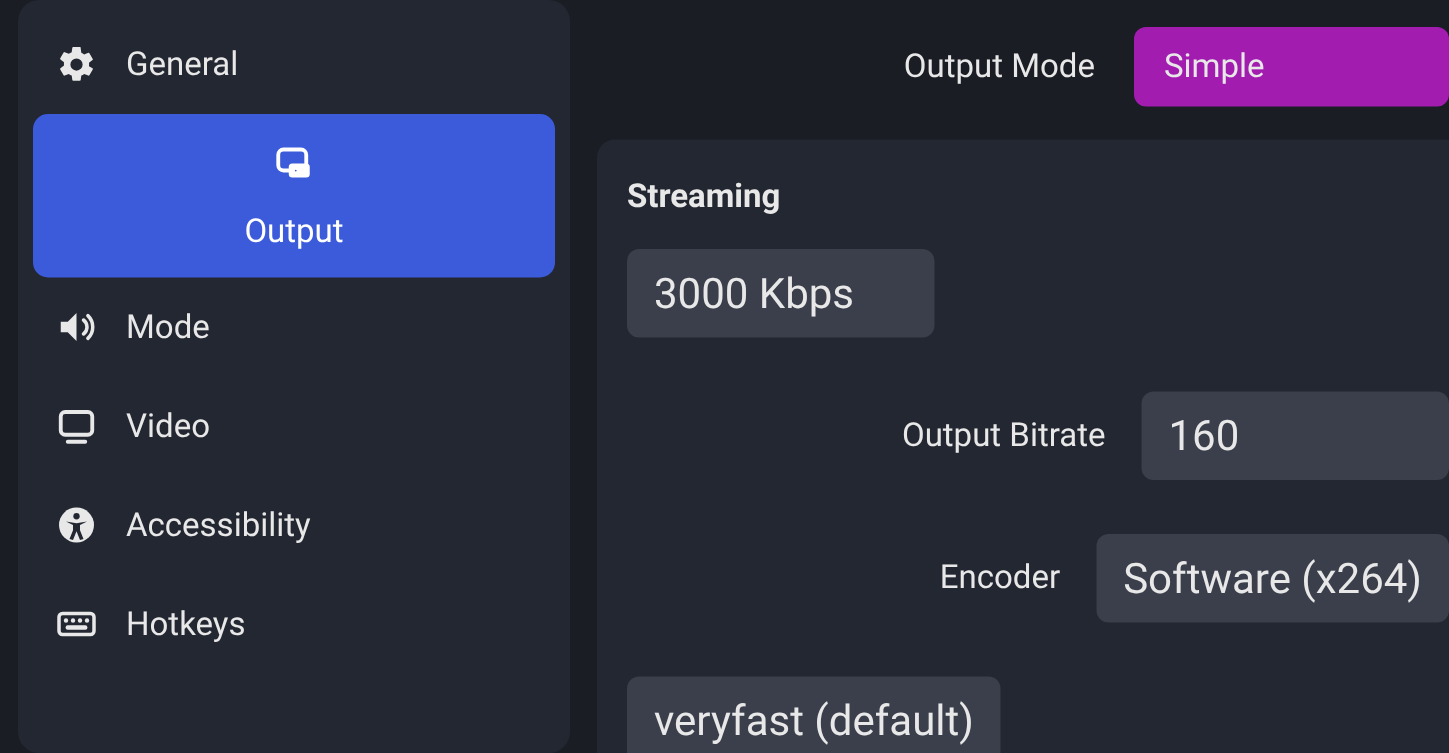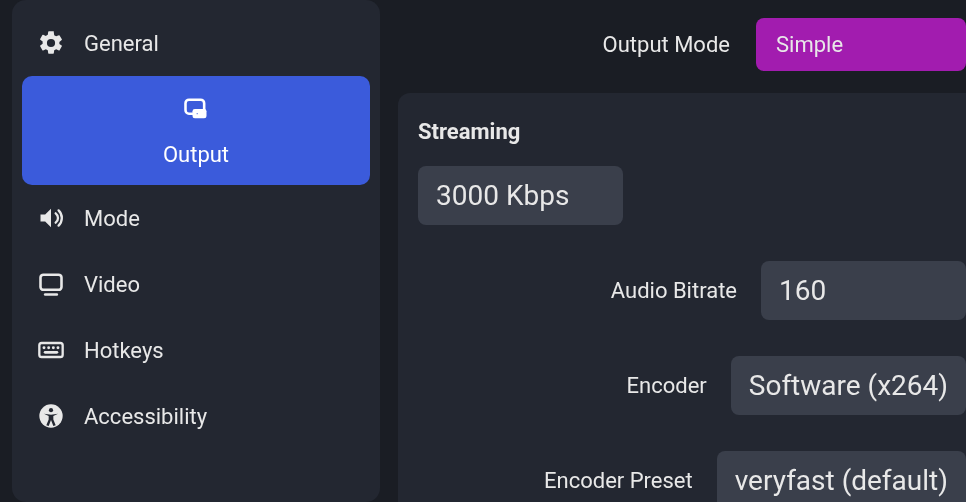--- a/index.html
+++ b/index.html
@@ -153,68 +153,67 @@
       <svg viewBox="0 0 24 24" fill="none" stroke="currentColor" stroke-width="2.2" stroke-linecap="round">
           <rect x="3" y="4" width="18" height="13" rx="2.5"></rect>
           <line x1="7" y1="21" x2="17" y2="21"></line>
         </svg>
     </span>
     <span class="label">Video</span>
   </div>
 
   <div class="sidebar-item">
     <span class="icon">
+      <svg viewBox="0 0 24 24" fill="currentColor">
+          <circle cx="12" cy="12" r="10"></circle>
+          <circle cx="12" cy="7" r="1.8" fill="#232731"></circle>
+          <path d="M6 10l6 1 6-1-4 2v3l2 5-2 .5-2-5-2 5-2-.5 2-5v-3z" fill="#232731"></path>
+        </svg>
+    </span>
+    <span class="label">Accessibility</span>
+  </div>
+
+  <div class="sidebar-item">
+    <span class="icon">
       <svg viewBox="0 0 24 24" fill="none" stroke="currentColor" stroke-width="2">
           <rect x="2" y="6" width="20" height="12" rx="2"></rect>
           <line x1="6" y1="10" x2="6" y2="10" stroke-linecap="round" stroke-width="2.5"></line>
           <line x1="10" y1="10" x2="10" y2="10" stroke-linecap="round" stroke-width="2.5"></line>
           <line x1="14" y1="10" x2="14" y2="10" stroke-linecap="round" stroke-width="2.5"></line>
           <line x1="18" y1="10" x2="18" y2="10" stroke-linecap="round" stroke-width="2.5"></line>
           <line x1="7" y1="14" x2="17" y2="14" stroke-linecap="round" stroke-width="2.5"></line>
         </svg>
     </span>
     <span class="label">Hotkeys</span>
   </div>
 
-  <div class="sidebar-item">
-    <span class="icon">
-      <svg viewBox="0 0 24 24" fill="currentColor">
-          <circle cx="12" cy="12" r="10"></circle>
-          <circle cx="12" cy="7" r="1.8" fill="#232731"></circle>
-          <path d="M6 10l6 1 6-1-4 2v3l2 5-2 .5-2-5-2 5-2-.5 2-5v-3z" fill="#232731"></path>
-        </svg>
-    </span>
-    <span class="label">Accessibility</span>
-  </div>
-
 </div>
 
 <div class="main">
 
   <div class="toprow">
     <div class="label">Output Mode</div>
     <div class="select">Simple</div>
   </div>
 
   <div class="panel">
     <div class="panel-title">Streaming</div>
 
     <div class="formrow">
       <div class="field">3000 Kbps</div>
     </div>
 
     <div class="formrow">
-      <div class="flabel">Audio Bitrate</div>
+      <div class="flabel">Output Bitrate</div>
       <div class="field">160</div>
     </div>
 
     <div class="formrow">
       <div class="flabel">Encoder</div>
       <div class="field">Software (x264)</div>
     </div>
 
     <div class="formrow" style="margin-bottom:0">
-      <div class="flabel">Encoder Preset</div>
       <div class="field">veryfast (default)</div>
     </div>
 
   </div>
 </div>
 
 </body></html>

